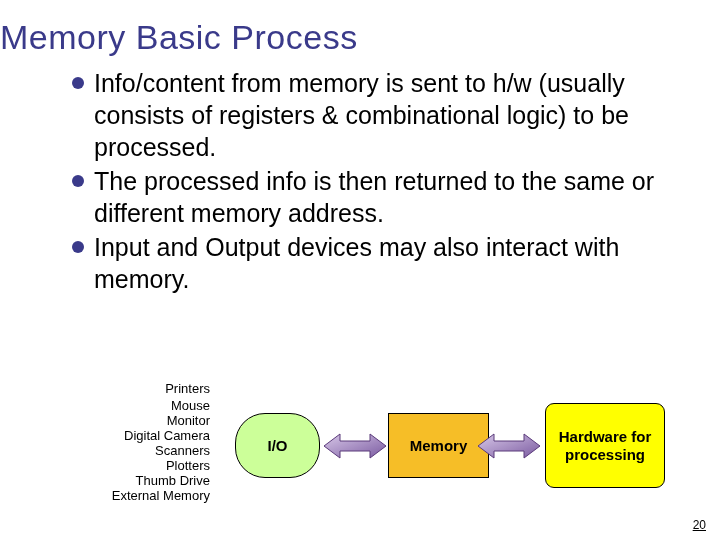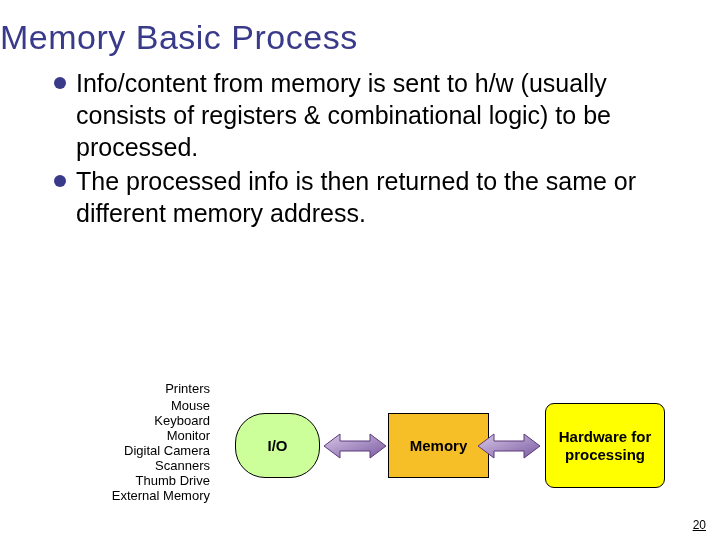--- a/index.html
+++ b/index.html
@@ -14,21 +14,21 @@
   .title {
     text-align: left;
     color: #3a3a8a;
     font-size: 34px;
     font-weight: 400;
     margin-top: 18px;
     margin-bottom: 10px;
     letter-spacing: 0.5px;
   }
   .bullets {
-    padding: 0 48px 0 54px;
+    padding: 0 48px 0 72px;
   }
   .bullet-row {
     display: flex;
     align-items: flex-start;
     margin-bottom: 2px;
   }
   .bullet-dot {
     width: 12px;
     height: 12px;
     border-radius: 50%;
@@ -120,31 +120,35 @@
 
 <div class="bullets">
   <div class="bullet-row">
     <div class="bullet-dot"></div>
     <div class="bullet-text">Info/content from memory is sent to h/w (usually consists of registers &amp; combinational logic) to be processed.</div>
   </div>
   <div class="bullet-row">
     <div class="bullet-dot"></div>
     <div class="bullet-text">The processed info is then returned to the same or different memory address.</div>
   </div>
+  <div class="bullet-row">
+    <div class="bullet-dot"></div>
+    <div class="bullet-text">Input and Output devices may also interact with memory.</div>
+  </div>
 </div>
 
 <div class="diagram">
 
   <div class="io-list">
     <div class="first">Printers</div>
     <div>Mouse</div>
-    <div>Keyboard</div>
     <div>Monitor</div>
     <div>Digital Camera</div>
     <div>Scanners</div>
+    <div>Plotters</div>
     <div>Thumb Drive</div>
     <div>External Memory</div>
   </div>
 
   <div class="box box-io">
     <span>I/O</span>
   </div>
 
   <svg class="arrow" style="left:324px; top:54px;" width="62" height="28" viewBox="0 0 62 28">
     <defs>

